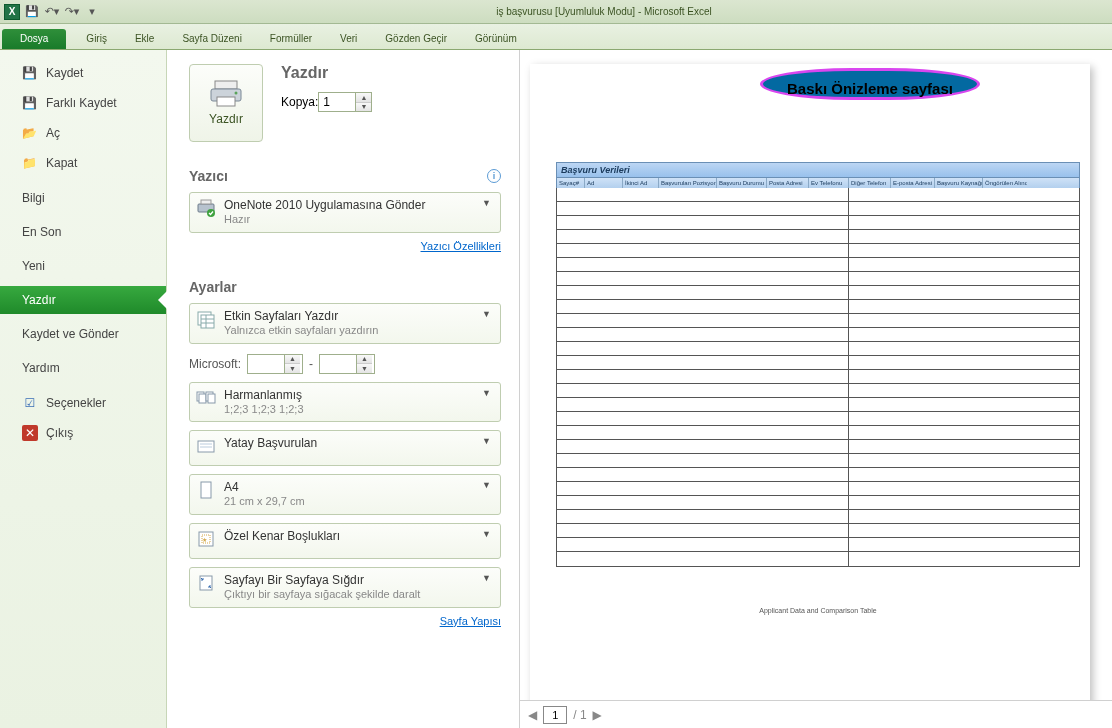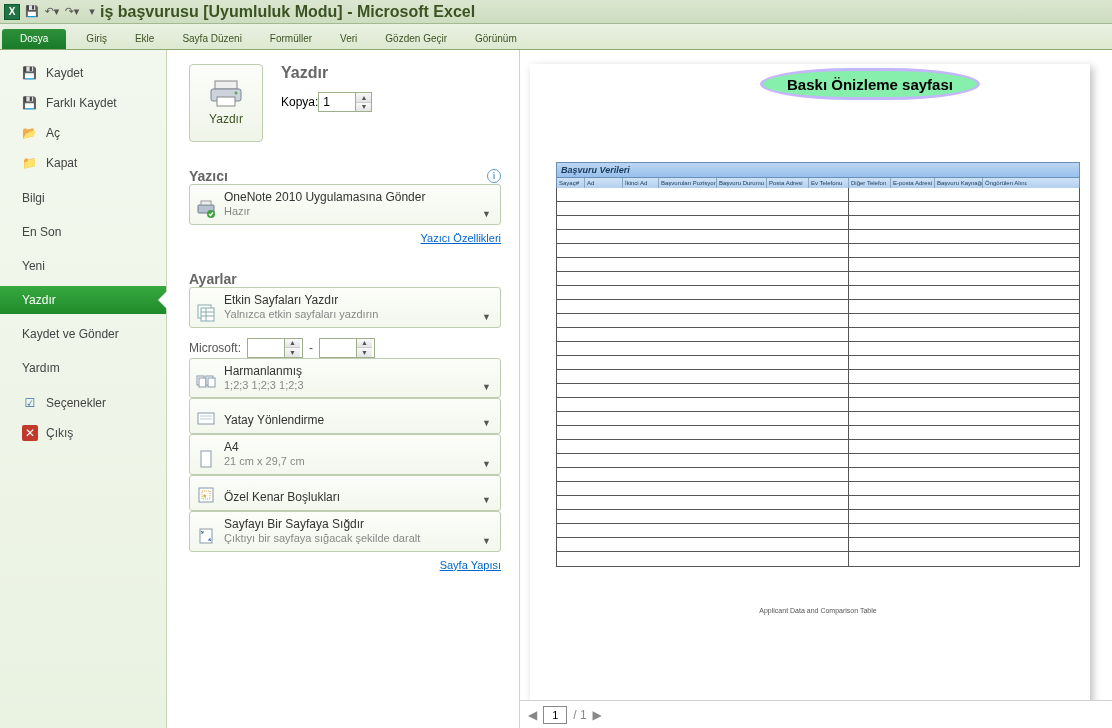--- a/index.html
+++ b/index.html
@@ -2,21 +2,21 @@
 <html><head>
 <meta charset="utf-8">
 <style>
 * { margin: 0; padding: 0; box-sizing: border-box; font-family: "Segoe UI", Tahoma, sans-serif; }
 body { width: 1112px; height: 728px; background: #fff; overflow: hidden; font-size: 12px; }
 
 .titlebar { height: 24px; background: linear-gradient(#dbe6d0,#cdddc0); display: flex; align-items: center; padding: 0 4px; border-bottom: 1px solid #a3b993; }
 .titlebar .qat { display: flex; gap: 4px; align-items: center; }
 .titlebar .qat .logo { width:16px; height:16px; background:#217346; color:#fff; font-size:10px; font-weight:bold; display:flex; align-items:center; justify-content:center; border:1px solid #0d5a2e; }
 .titlebar .qat .ic { width:16px; height:16px; display:flex; align-items:center; justify-content:center; color:#555; font-size:11px; }
-.titlebar .title { flex:1; color:#3b5323; font-size:16px;font-weight:bold; }
+.titlebar .title { flex:1; text-align:center; color:#3b5323; font-size:10px; }
 
 .ribbon-tabs { height: 26px; background: linear-gradient(#e9f1e2,#dde9d1); display:flex; align-items:flex-end; border-bottom:1px solid #8ba870; padding-left:2px; gap:0; }
 .ribbon-tabs .tab { padding: 4px 14px 5px; color:#3b5323; font-size:10px; cursor:pointer; }
 .ribbon-tabs .tab.file { background: linear-gradient(#2f8f3a,#197b2a); color:#fff; border-radius:3px 3px 0 0; margin-right:6px; padding:4px 18px 5px; }
 
 .backstage { display:flex; height: calc(100% - 50px); }
 
 .bs-left { width: 167px; background: linear-gradient(#f3f8ee,#eaf2e2); border-right:1px solid #c7d6b7; padding-top:8px; }
 .bs-left .item { padding:7px 12px 7px 22px; display:flex; align-items:center; gap:8px; color:#444; cursor:pointer; position:relative; }
 .bs-left .item.selected { background: linear-gradient(#37a93f,#1f8a2a); color:#fff; }
@@ -36,37 +36,37 @@
 .copy-row { display:flex; align-items:center; gap:0; }
 .spinner { width:54px; height:20px; border:1px solid #9faf8c; display:flex; background:#fff; }
 .spinner input{ width:36px; border:none; padding:0 4px; font-size:12px; outline:none; }
 .spinner .arrows{ width:16px; display:flex; flex-direction:column; border-left:1px solid #9faf8c; }
 .spinner .arrows div{ flex:1; font-size:7px; display:flex; align-items:center; justify-content:center; color:#555; cursor:pointer; background:linear-gradient(#f8f8f8,#e4e4e4); }
 .spinner .arrows div:first-child{border-bottom:1px solid #ccc;}
 
 .section-h { color:#666; font-size:14px; font-weight:600; margin-top:26px; display:flex; align-items:center; justify-content:space-between; }
 .section-h .info{ width:14px; height:14px; border:1px solid #5b9bd5; border-radius:50%; color:#5b9bd5; font-size:9px; display:flex; align-items:center; justify-content:center; cursor:pointer; }
 
-.combo { border:1px solid #bfcdb0; background:linear-gradient(#fcfdfa,#f3f7ed); border-radius:3px; display:flex; align-items:flex-end; padding:5px 6px; cursor:pointer; min-height:36px; gap:8px; }
+.combo { margin-top:8px; border:1px solid #bfcdb0; background:linear-gradient(#fcfdfa,#f3f7ed); border-radius:3px; display:flex; align-items:flex-start; padding:5px 6px; cursor:pointer; min-height:36px; gap:8px; }
 .combo .ci { width:20px; height:20px; display:flex; align-items:center; justify-content:center; flex-shrink:0; }
 .combo .ct { flex:1; line-height:1.25; }
 .combo .ct .t{ color:#333; font-size:12px; }
 .combo .ct .s{ color:#888; font-size:11px; }
 .combo .dd { color:#555; font-size:9px; padding:0 3px; }
 .combo.printer{ min-height:40px; }
 .link-row { text-align:right; margin-top:6px; }
 .link-row a{ color:#0066cc; font-size:11px; text-decoration:underline; cursor:pointer; }
 
 .pages-row { display:flex; align-items:center; gap:6px; margin-top:10px; color:#555; }
 .pages-row .spinner{ width:56px; }
 
 .preview { flex:1; background:#fff; display:flex; flex-direction:column; }
 .preview-area { flex:1; background:#fff; position:relative; overflow:hidden; }
 .sheet { position:absolute; left:10px; top:14px; width:560px; height:650px; background:#fff; box-shadow: 3px 3px 8px rgba(0,0,0,.25); display:flex; flex-direction:column; padding:18px 10px 14px 26px; }
-.annot { position:absolute; left:230px; top:4px; width:220px; height:32px; border:3px solid #c4b5fd; border-radius:50%/60%; display:flex; align-items:center; justify-content:center; background:#86efac; }
+.annot { position:absolute; left:230px; top:4px; width:220px; height:32px; border:3px solid #d946ef; border-radius:50%/60%; display:flex; align-items:flex-end; justify-content:center; background:#0369a1; }
 .annot span{ font-weight:bold; font-size:15px; color:#000; }
 .tbl-wrap { margin-top:80px; width:100%; }
 .tbl-title { background: linear-gradient(#bcd6f3,#98c1ec); border:1px solid #6a8fb5; padding:2px 4px; font-style:italic; font-weight:bold; font-size:9px; color:#1a3a5c; }
 .tbl-head { display:flex; background: linear-gradient(#cfe2f7,#b3d0ee); border-left:1px solid #6a8fb5; border-right:1px solid #6a8fb5; }
 .tbl-head div{ font-size:6px; color:#1a3a5c; padding:2px 2px; border-right:1px solid #8aa9c6; overflow:hidden; white-space:nowrap; }
 .tbl-head div:last-child{border-right:none;}
 .tbl-body { border:1px solid #555; border-top:none; }
 .tbl-body .r{ height:14px; border-bottom:1px solid #555; display:flex; }
 .tbl-body .r:last-child{border-bottom:none;}
 .tbl-body .r div{ border-right:1px solid #555; }
@@ -264,21 +264,21 @@
 
     <div class="combo">
       <span class="ci">
           <svg width="20" height="20" viewBox="0 0 20 20">
             <rect x="2" y="5" width="16" height="11" fill="#fff" stroke="#89a"></rect>
             <line x1="4" y1="8" x2="16" y2="8" stroke="#bcd"></line>
             <line x1="4" y1="11" x2="16" y2="11" stroke="#bcd"></line>
           </svg>
         </span>
       <div class="ct">
-          <div class="t">Yatay Yönlendirme</div>
+          <div class="t">Yatay Başvurulan</div>
         </div>
       <span class="dd">▼</span>
     </div>
 
     <div class="combo">
       <span class="ci">
           <svg width="20" height="20" viewBox="0 0 20 20">
             <rect x="5" y="2" width="10" height="16" fill="#fff" stroke="#89a"></rect>
           </svg>
         </span>

